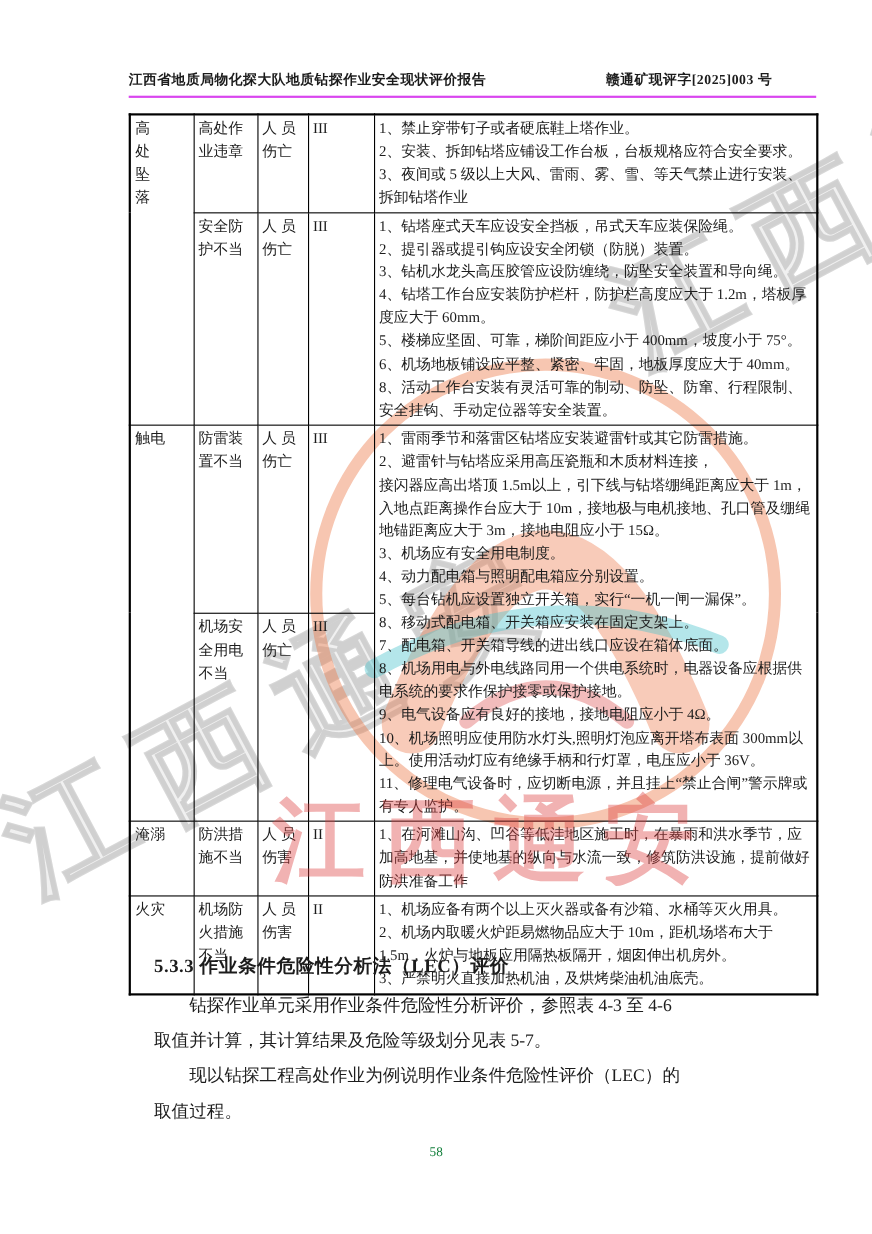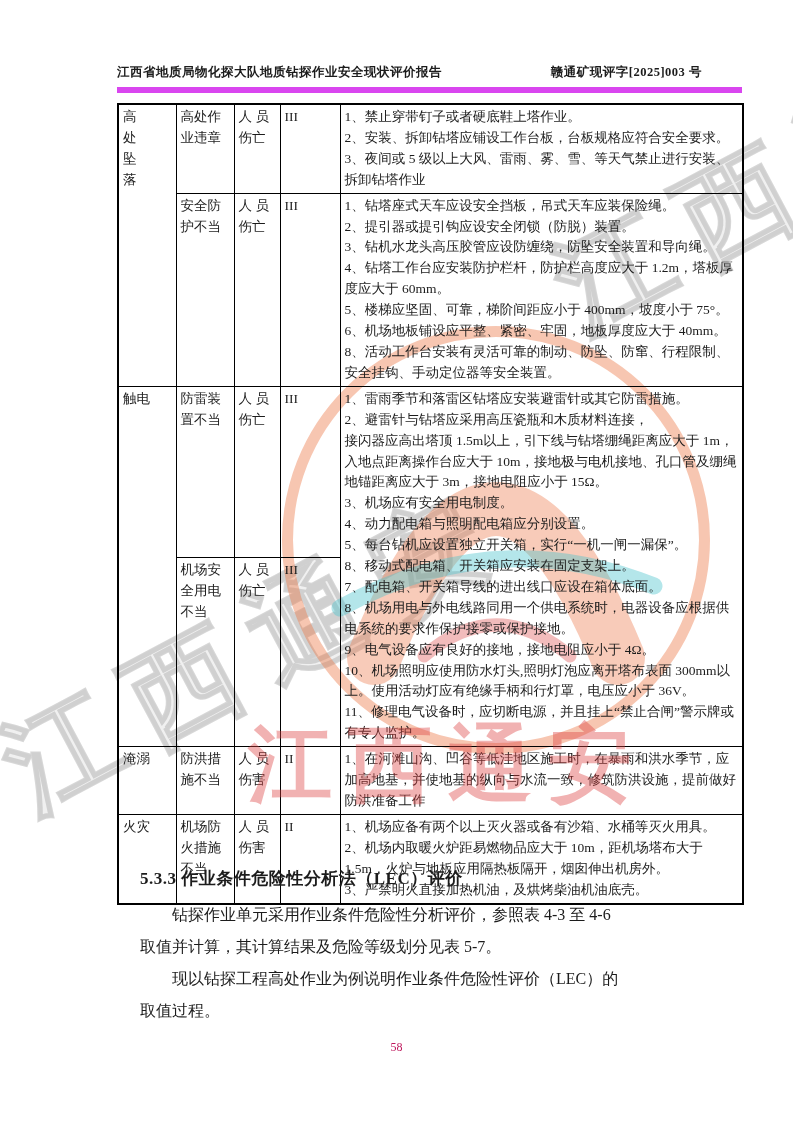--- a/index.html
+++ b/index.html
@@ -8,21 +8,21 @@
     width:793px;height:1122px;
     background:#ffffff;
     overflow:hidden;
     font-family:"Liberation Serif","DejaVu Serif",serif;
     color:#1c1c1c;
   }
   
   .hdr{
     position:absolute;left:117px;top:64px;width:625px;
     display:flex;justify-content:space-between;align-items:flex-end;
-    border-bottom:6px solid #d946ef;
+    border-bottom:2px solid #d946ef;
     padding-bottom:6px;
     font-size:12.5px;font-weight:bold;letter-spacing:.5px;
   }
   .hdr .right{padding-right:40px;white-space:nowrap;text-align:right;}
   
   table.hz{
     position:absolute;left:117px;top:103px;
     border-collapse:collapse;table-layout:fixed;
     width:625px;
     font-size:13.5px;line-height:20.9px;
@@ -42,21 +42,21 @@
     position:absolute;left:140px;top:866px;width:612px;
     font-size:16px;line-height:32px;
   }
   .sec .h{
     font-weight:bold;font-size:17px;line-height:26px;margin-bottom:7px;letter-spacing:.5px;
   }
   .sec .ln{display:block;}
   .sec .ind{text-indent:2em;}
   .pageno{
     position:absolute;left:0;top:1040px;width:793px;
-    text-align:center;font-size:12px;color:#be185d;
+    text-align:center;font-size:12px;color:#15803d;
   }
   
   .wm{position:absolute;pointer-events:none;}
   .wm-ring{
     left:282px;top:326px;width:428px;height:428px;
     border:11px solid rgba(236,118,70,.42);
     border-radius:50%;
     box-sizing:border-box;
     z-index:0;
   }

